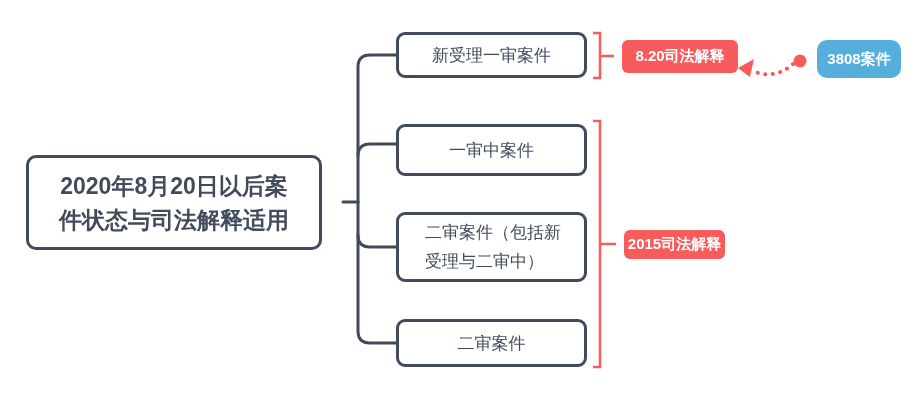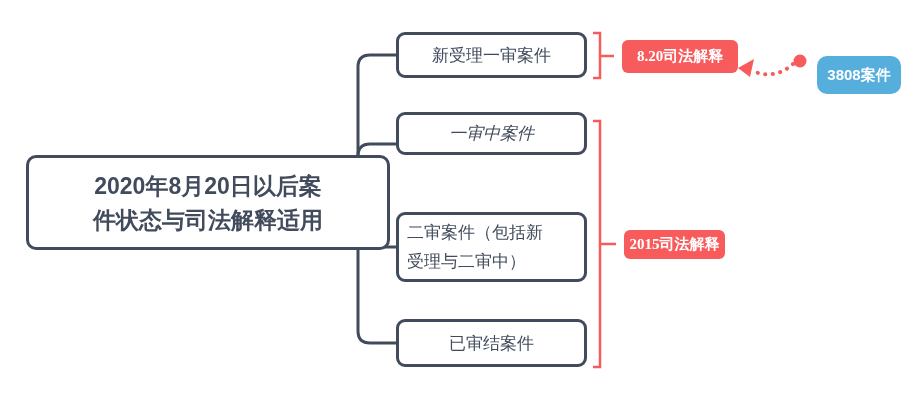--- a/index.html
+++ b/index.html
@@ -55,58 +55,58 @@
     border: 3px solid var(--ink);
     color: var(--ink);
     display: flex;
     align-items: center;
     justify-content: center;
     text-align: center;
     white-space: pre-line;
   }
   .node.root {
     left: 26px; top: 155px;
-    width: 364px; height: 95px;
+    width: 296px; height: 95px;
     border-radius: 10px;
     font-size: 23px;
     font-weight: bold;
     line-height: 34px;
   }
   .node.branch {
     width: 191px;
     border-radius: 9px;
     font-size: 17px;
     line-height: 29px;
     text-align: center;
   }
   .node.b1 { left: 396px; top: 32px;  height: 46px; }
-  .node.b2 { left: 396px; top: 112px; height: 43px; font-style: italic; }
+  .node.b2 { left: 396px; top: 124px; height: 52px; }
   .node.b3 { left: 396px; top: 212px; height: 70px;
              justify-content: flex-start; text-align: left;
-             padding-left: 8px; padding-right: 10px; }
+             padding-left: 26px; padding-right: 10px; }
   .node.b4 { left: 396px; top: 319px; height: 48px; }
 
   .badge {
     position: absolute;
     box-sizing: border-box;
     color: var(--badge-text);
     font-weight: bold;
     font-size: 15px;
     display: flex;
     align-items: center;
     justify-content: center;
     white-space: nowrap;
   }
-  .badge.summary { background: var(--red); border-radius: 6px; font-family: Liberation Serif, serif; }
+  .badge.summary { background: var(--red); border-radius: 6px; }
   .badge.s1 { left: 622px; top: 40px;  width: 116px; height: 33px; }
   .badge.s2 { left: 624px; top: 230px; width: 101px; height: 29px; }
   .badge.callout {
     background: var(--blue);
     border-radius: 10px;
-    left: 817px; top: 56px;
+    left: 817px; top: 40px;
     width: 84px; height: 38px;
   }
 </style>
 </head>
 <body>
 
 <div class="canvas">
 
   <svg class="links" width="923" height="409" viewBox="0 0 923 409" aria-hidden="true">
 
@@ -127,21 +127,21 @@
   <div class="node root">2020年8月20日以后案
 件状态与司法解释适用</div>
 
   <div class="node branch b1">新受理一审案件</div>
 
   <div class="node branch b2">一审中案件</div>
 
   <div class="node branch b3">二审案件（包括新
 受理与二审中）</div>
 
-  <div class="node branch b4">已审结案件</div>
+  <div class="node branch b4">二审案件</div>
 
   <div class="badge summary s1">8.20司法解释</div>
 
   <div class="badge summary s2">2015司法解释</div>
 
   <div class="badge callout">3808案件</div>
 
 </div>
 
 </body></html>

